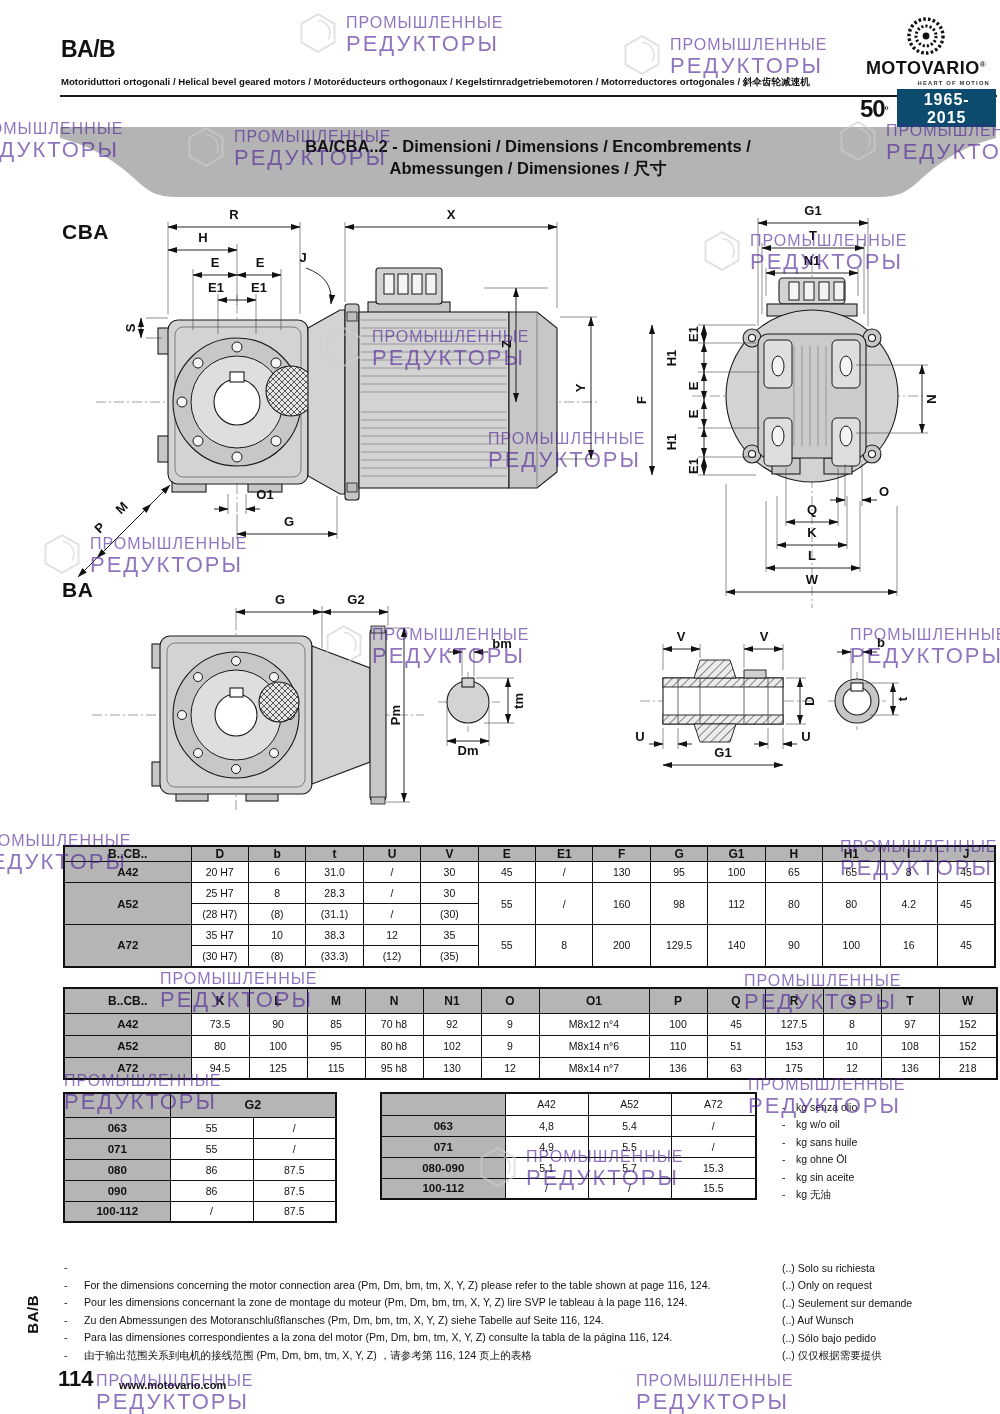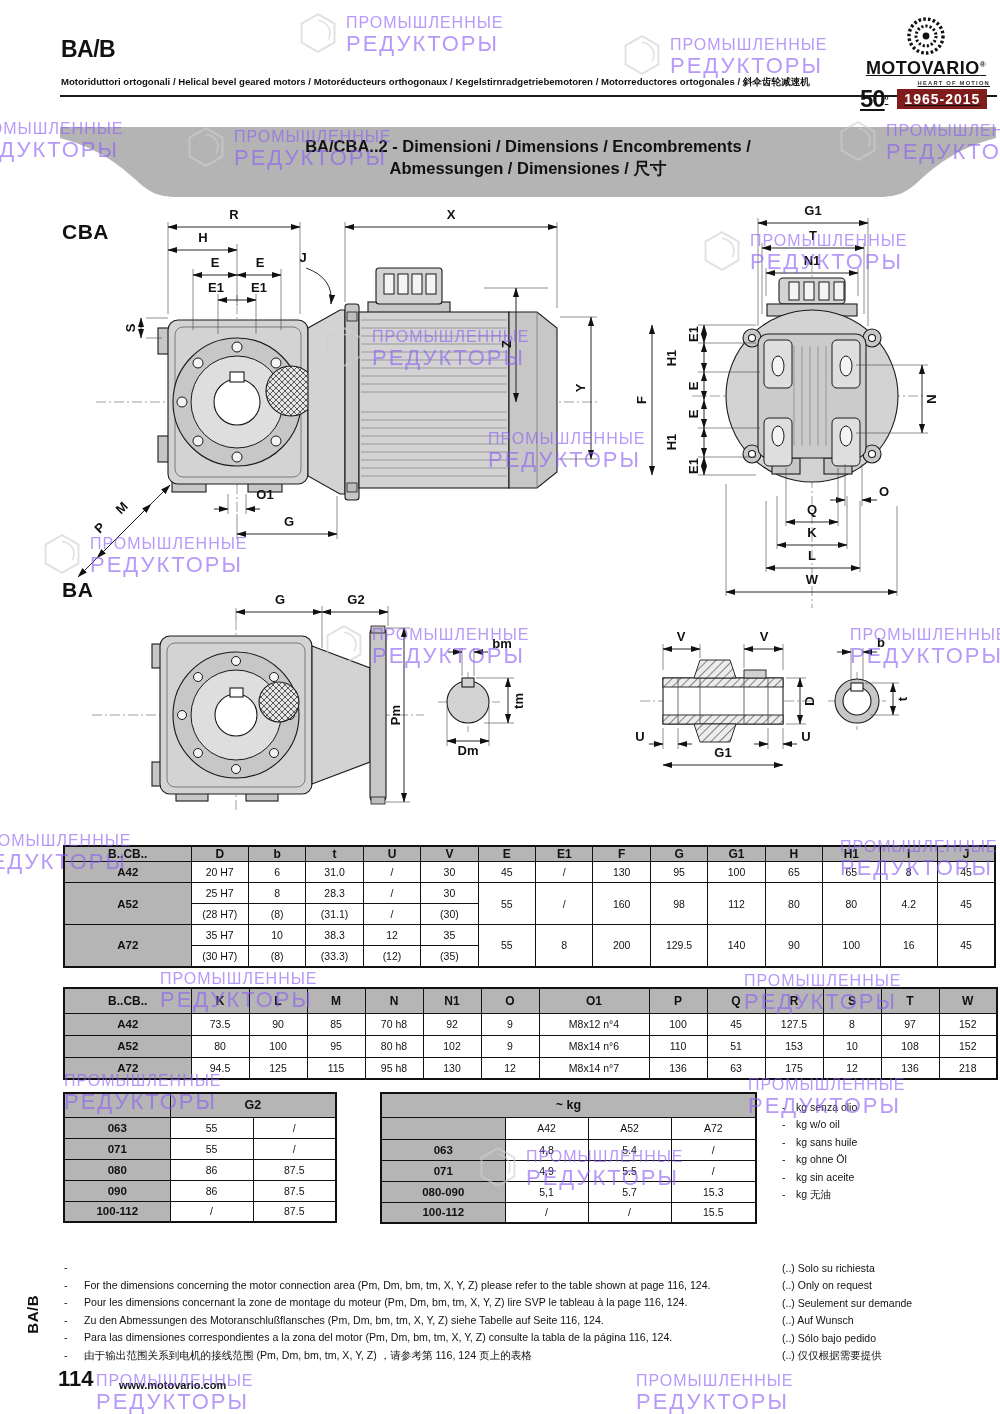--- a/index.html
+++ b/index.html
@@ -3,29 +3,29 @@
 <meta charset="utf-8">
 <style>
   html,body{margin:0;padding:0;background:#fff;}
   body{width:1000px;height:1414px;position:relative;font-family:"Liberation Sans",sans-serif;color:#111;overflow:hidden;}
   .abs{position:absolute;}
   
   .pg-title{left:61px;top:36px;font-size:23px;font-weight:bold;letter-spacing:-0.5px;}
   .pg-sub{left:61px;top:76px;font-size:9.6px;font-weight:bold;white-space:nowrap;}
   .hrule{left:60px;top:95px;width:937px;height:2px;background:#1a1a1a;}
   
-  .logo{left:856px;top:14px;width:140px;text-align:center;text-decoration:underline;}
+  .logo{left:856px;top:14px;width:140px;text-align:center;}
   .logo .gear{display:block;margin:0 auto;}
   .brand{font-size:18px;font-weight:800;letter-spacing:0.5px;white-space:nowrap;}
   .brand sup{font-size:8px;}
   .tagline{font-size:5.8px;letter-spacing:1.2px;color:#333;text-align:right;margin:1px 6px 3px 0;font-weight:bold;}
   .anniv{display:flex;align-items:center;justify-content:flex-start;margin-left:4px;}
   .fifty{font-size:24px;font-weight:800;letter-spacing:-1px;line-height:18px;}
   .deg{font-size:10px;font-weight:800;vertical-align:top;}
-  .yearbox{background:#7f1d1d;color:#fff;font-size:14px;font-weight:bold;padding:2px 7px;margin-left:9px;letter-spacing:1px;}
+  .yearbox{background:#0c4a6e;color:#fff;font-size:16px;font-weight:bold;padding:2px 7px;margin-left:9px;letter-spacing:1px;}
   
   .banner{left:60px;top:126px;width:936px;height:74px;}
   .banner svg{position:absolute;left:0;top:0;}
   .banner .btxt{position:absolute;left:0;top:9px;width:100%;text-align:center;font-weight:bold;font-size:16.5px;line-height:22px;}
   
   .dlabel{font-size:21px;font-weight:800;letter-spacing:0.5px;}
   
   table.tbl{position:absolute;border-collapse:collapse;table-layout:fixed;background:transparent;}
   .tbl th,.tbl td{border:1px solid #111;text-align:center;vertical-align:middle;padding:0;overflow:hidden;white-space:nowrap;}
   .tbl{border:2px solid #111;}
@@ -38,21 +38,21 @@
   .note-row{display:flex;}
   .note-row .dash{width:14px;flex:0 0 14px;}
   .footnotes{left:64px;top:1259px;width:710px;font-size:10.6px;line-height:17.6px;}
   .footnotes .dash{width:20px;flex:0 0 20px;text-align:left;}
   
   .side-label{left:24px;top:1295px;font-size:15px;font-weight:800;writing-mode:vertical-rl;transform:rotate(180deg);letter-spacing:0.5px;}
   .page-num{left:58px;top:1366px;font-size:22px;font-weight:800;text-align:center;}
   .website{left:100px;top:1379px;font-size:11px;font-weight:bold;padding-left:19px;}
   
   .wm-layer{position:absolute;inset:0;pointer-events:none;z-index:5;opacity:0.62;}
-  .wm{position:absolute;display:flex;align-items:flex-start;color:#8b5cf6;}
+  .wm{position:absolute;display:flex;align-items:flex-start;color:#4c1d95;}
   .wm-t{display:flex;flex-direction:column;line-height:1.12;}
   .wm-t span:first-child{font-size:16px;letter-spacing:1px;}
   .wm-t .wm-l2{font-size:22px;letter-spacing:2px;}
   .wm-ic{margin-right:6px;margin-top:-6px;}
   
   .part{fill:#d3d3d3;stroke:#1a1a1a;stroke-width:1.1;}
   .part2{fill:#c7c7c7;stroke:#1a1a1a;stroke-width:1.1;}
   .partL{fill:#dedede;stroke:#1a1a1a;stroke-width:1;}
   .hole{fill:#f4f4f4;stroke:#1a1a1a;stroke-width:1;}
   .white{fill:#fff;stroke:#1a1a1a;stroke-width:1.1;}
@@ -648,23 +648,20 @@
   </table>
 
 <table class="tbl" style="left:380px;top:1092px;width:375px;">
   <colgroup>
       <col style="width:124px">
       <col style="width:83px">
       <col style="width:83px">
       <col style="width:85px">
     </colgroup>
   <tbody>
-      <tr style="height:24px">
-    <th colspan="4" style="background:#b5b5b5;font-size:12.5px">~ kg</th>
-  </tr>
   <tr style="height:22px">
     <th style="background:#b5b5b5"></th>
     <td class="wh">A42</td>
     <td class="wh">A52</td>
     <td class="wh">A72</td>
   </tr>
   <tr style="height:21px">
     <th class="rl">063</th>
     <td>4,8</td>
     <td>5.4</td>

